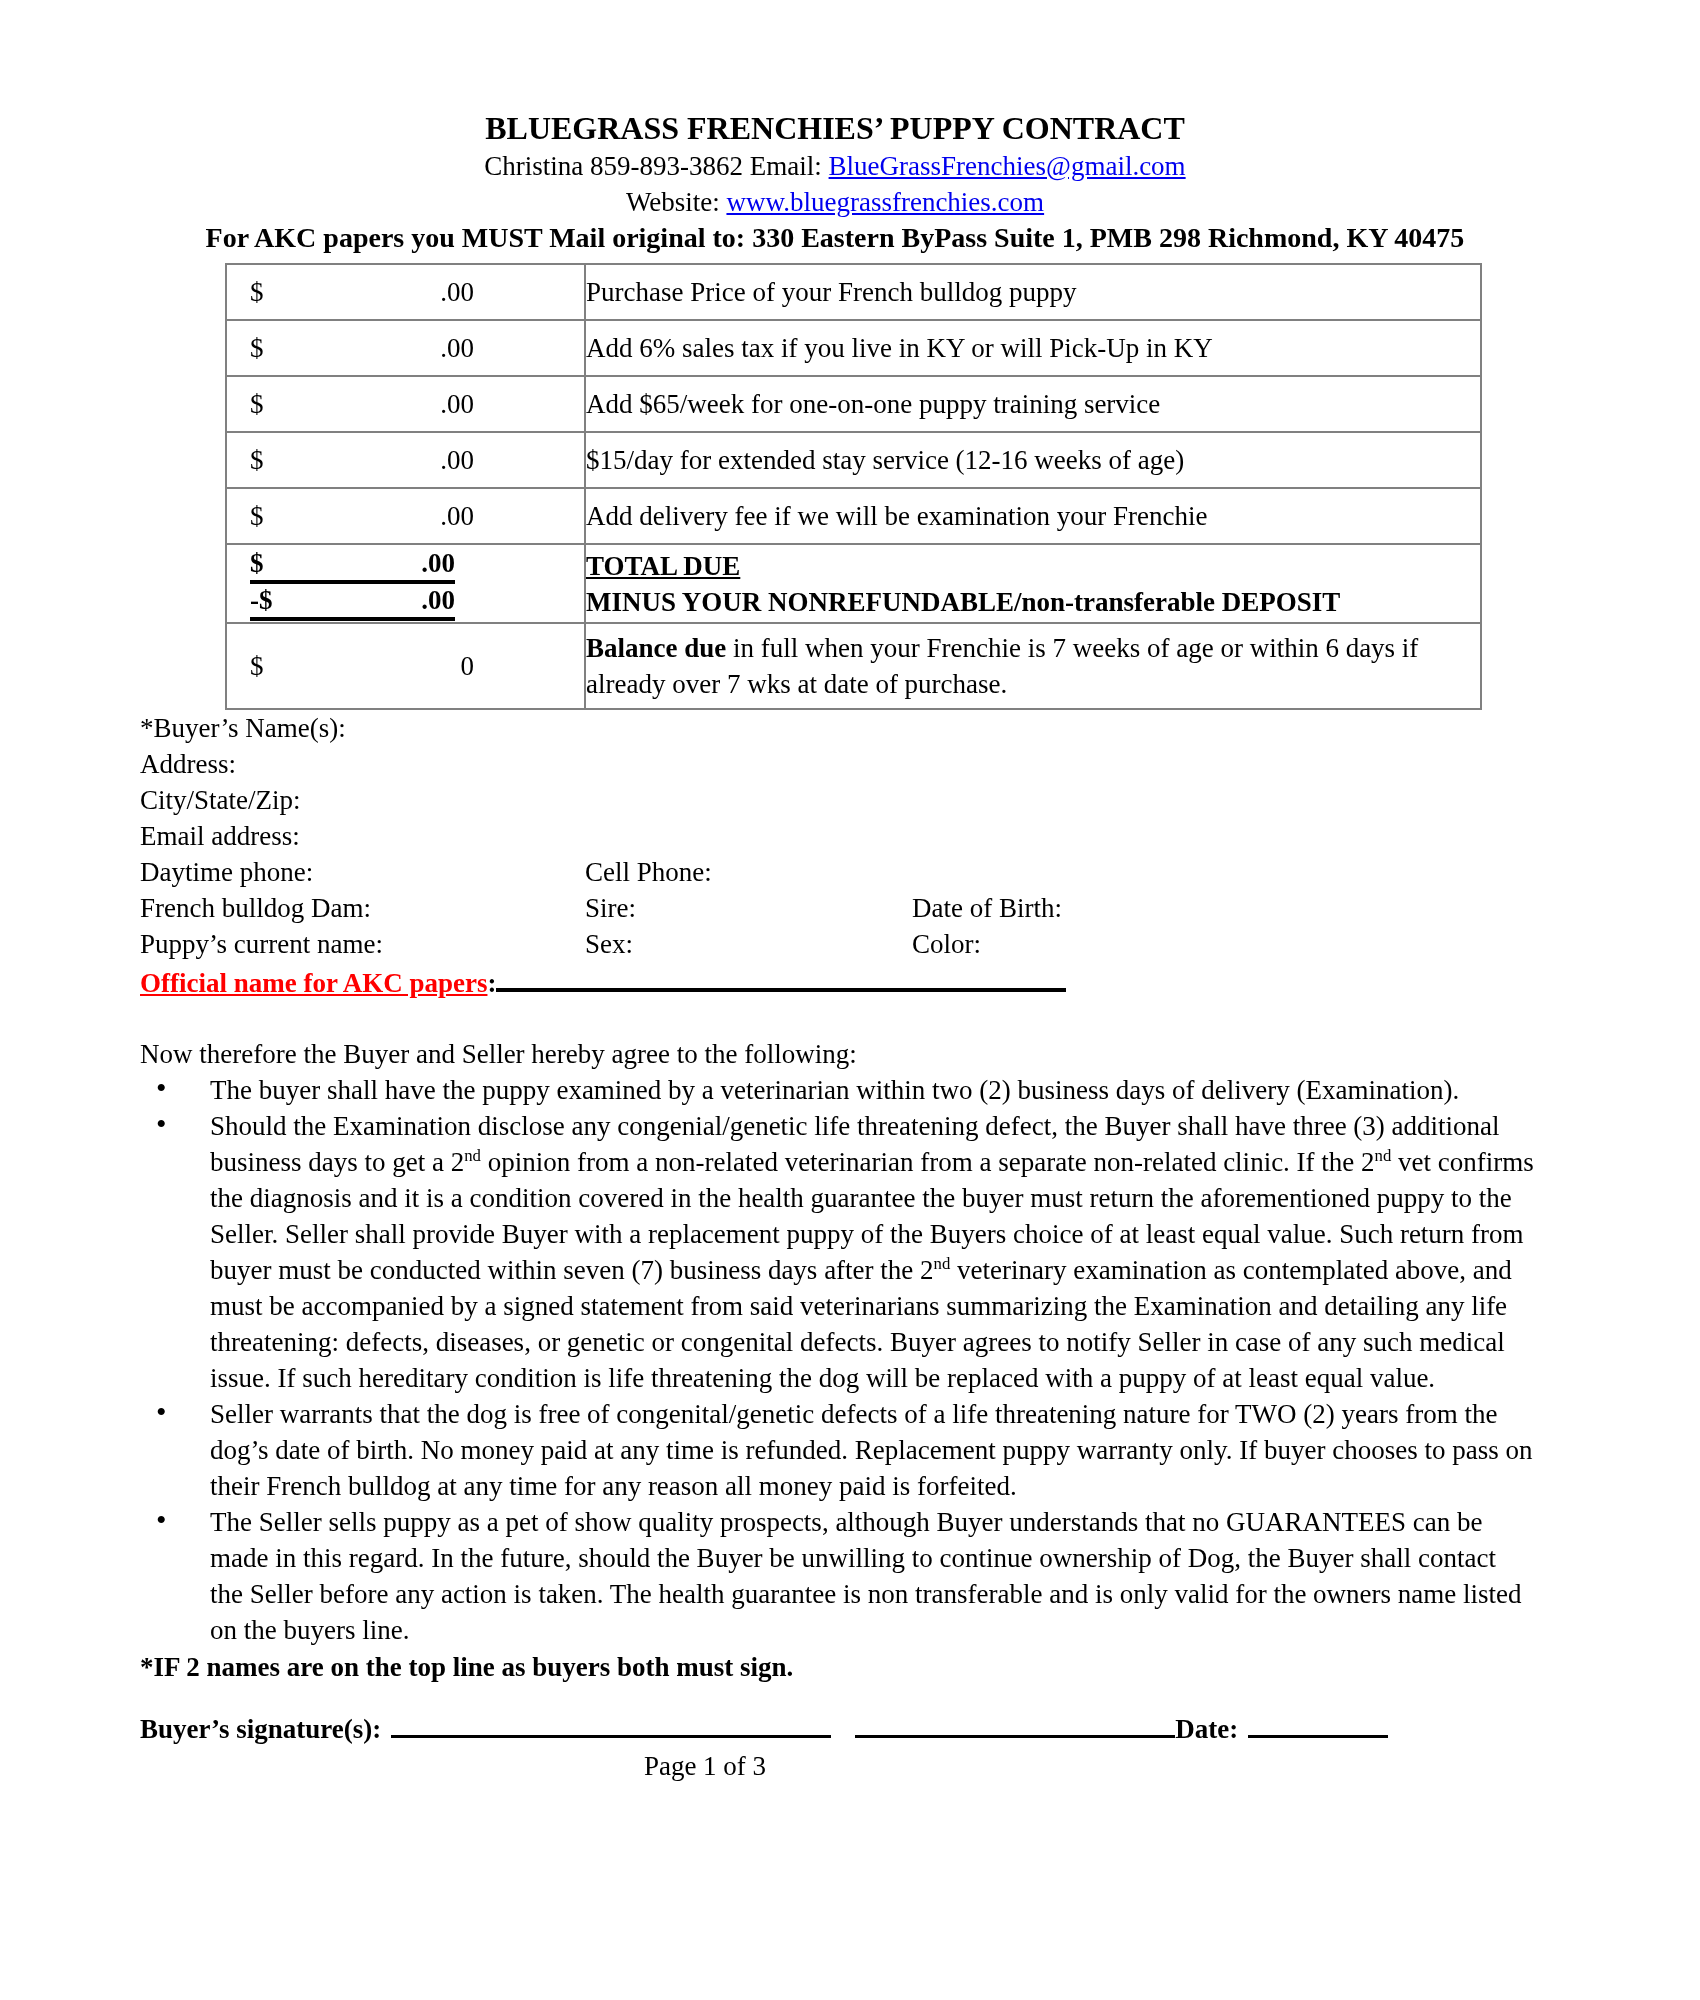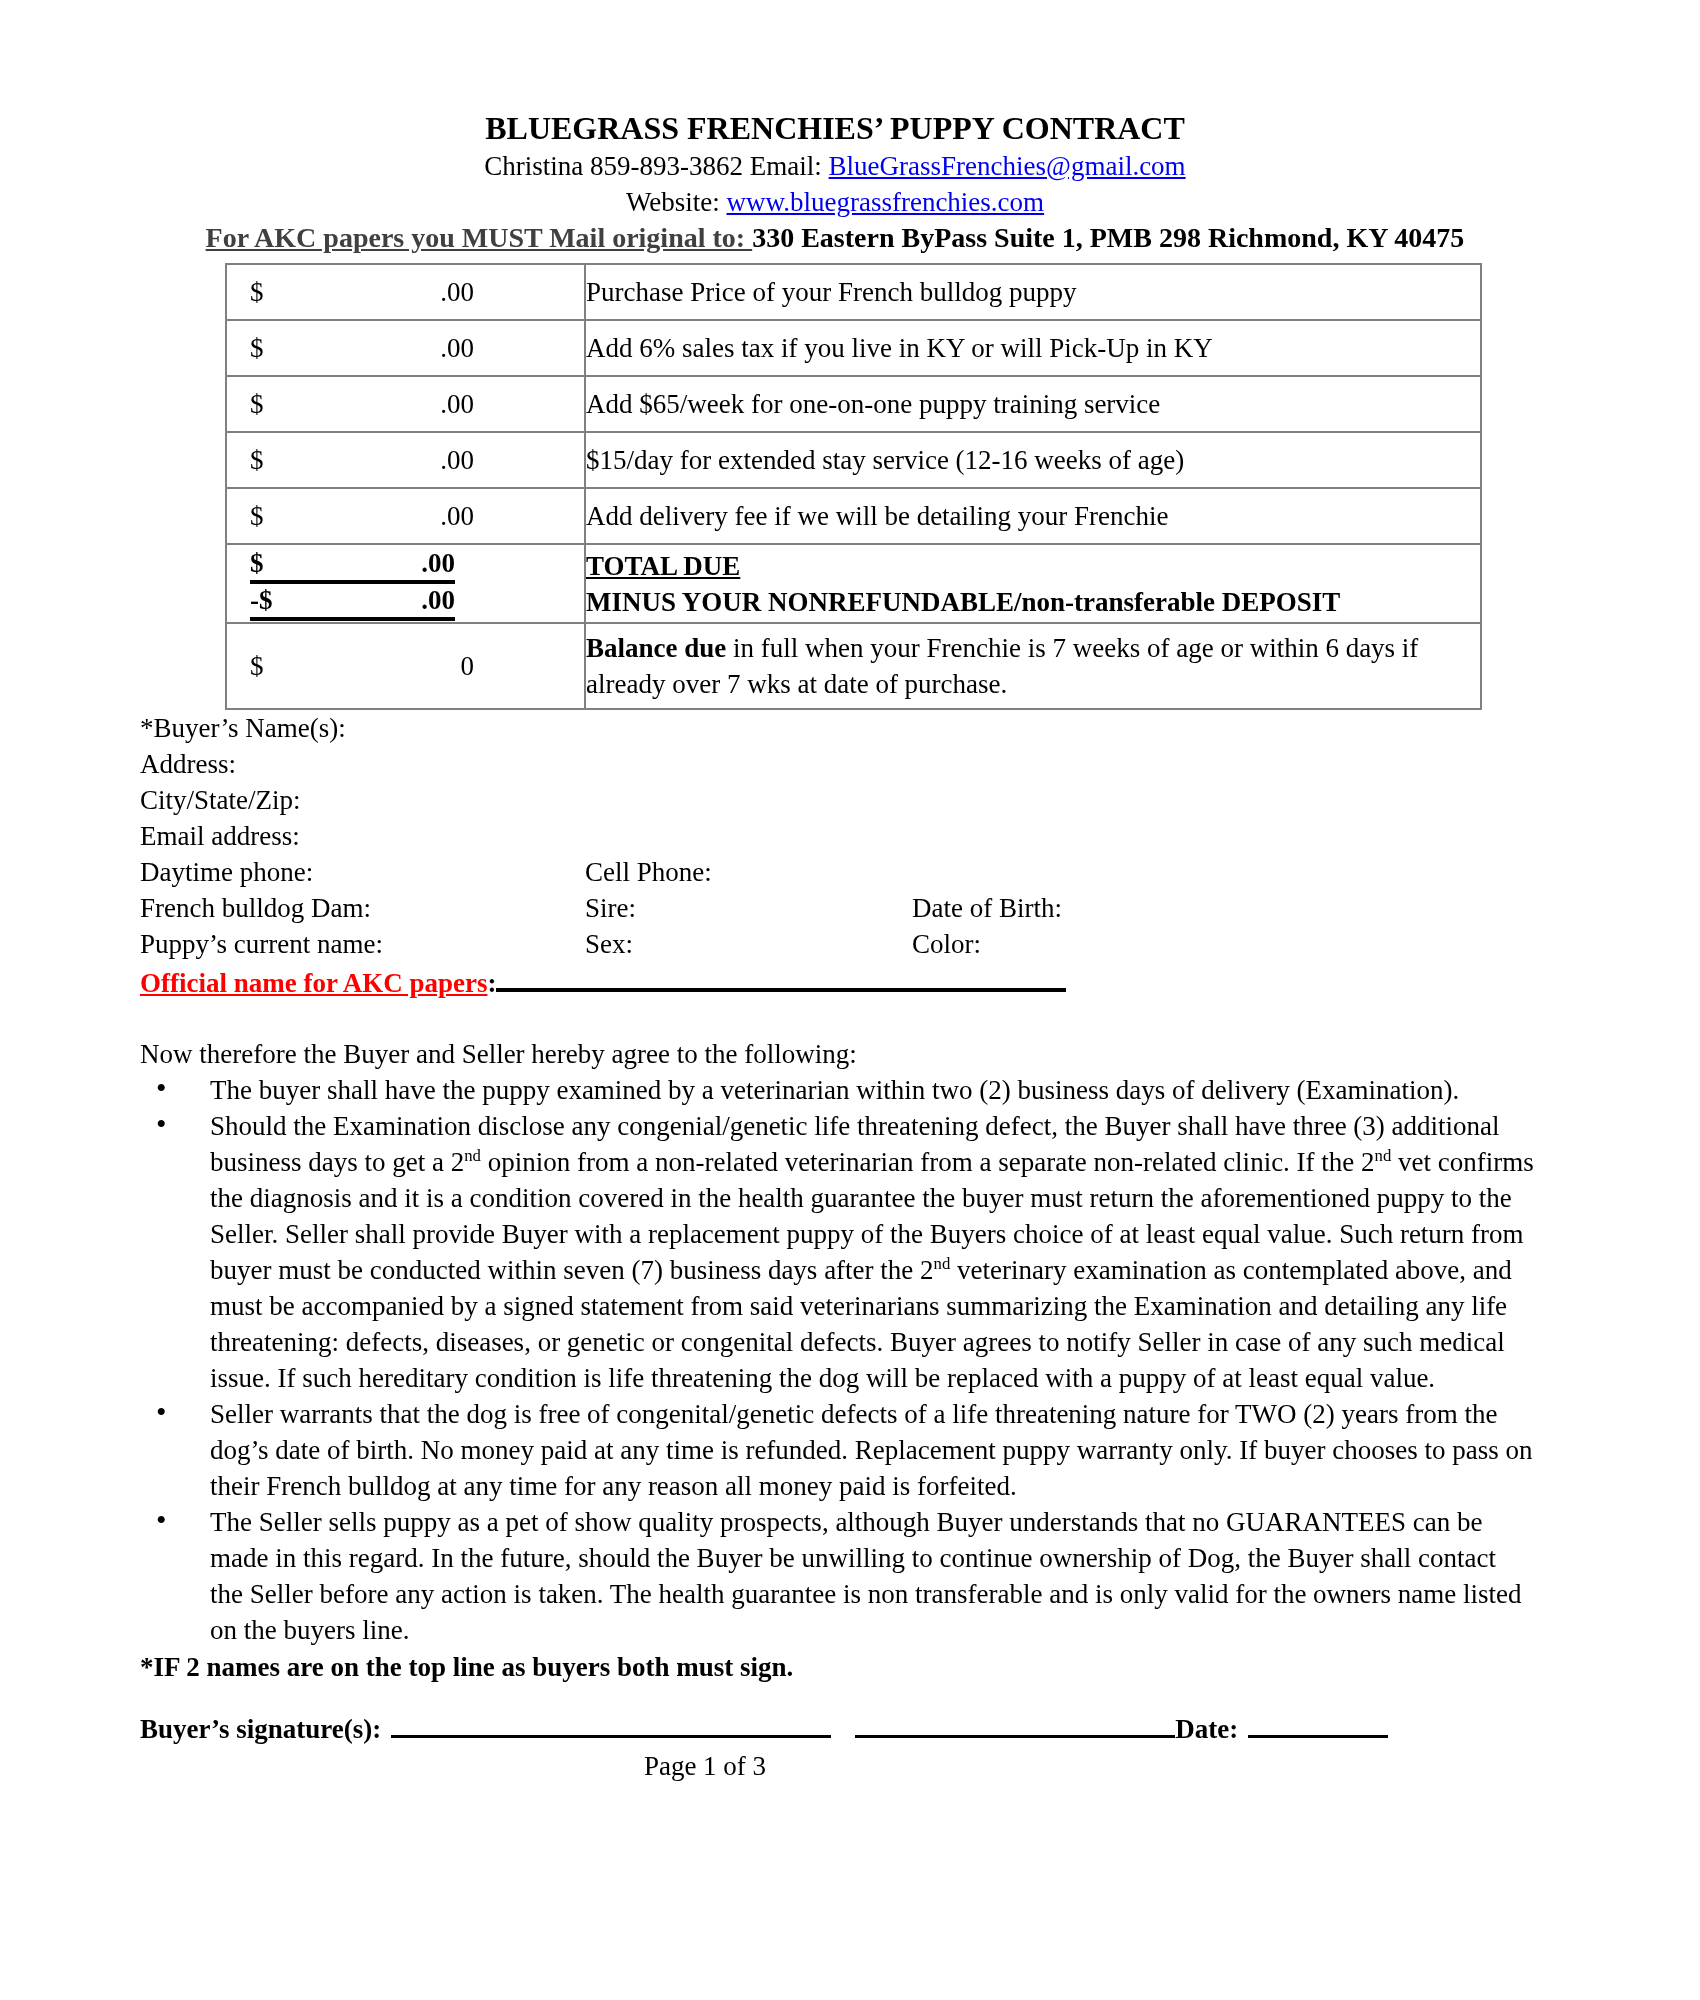--- a/index.html
+++ b/index.html
@@ -11,21 +11,21 @@
     font-size:27px; line-height:36px;
   }
   .content { padding:108px 0 0 140px; width:1644px; }
 
   
   .hdr { width:1390px; text-align:center; }
   .hdr-title { font-size:32px; font-weight:bold; line-height:40px; }
   .hdr-line { line-height:36px; }
   a.doc-link { color:#0000EE; text-decoration:underline; cursor:pointer;text-align:center; }
   .akc-line { line-height:36px; font-weight:bold; font-size:28px; }
-  .red { color:#404040;text-decoration:underline; }
+  .red { color:#000000; }
 
   
   table.price { border-collapse:collapse; margin:7px 0 0 85px; width:1255px; table-layout:fixed; }
   table.price td { border:2px solid #808080; padding:0; vertical-align:middle; }
   td.c-amt { width:359px; }
   td.c-desc { width:896px; padding:4px 14px 4px 16px; }
   tr.r { height:56px; }
   tr.r-total { height:79px; }
   tr.r-bal { height:86px; }
   .amt { display:flex; justify-content:space-between; padding:0 110px 0 23px; }
@@ -111,21 +111,21 @@
           </td>
       <td class="c-desc">$15/day for extended stay service (12-16 weeks of age)</td>
     </tr>
     <tr class="r">
       <td class="c-amt">
             <div class="amt">
               <span>$</span>
               <span>.00</span>
             </div>
           </td>
-      <td class="c-desc">Add delivery fee if we will be detailing your Frenchie</td>
+      <td class="c-desc">Add delivery fee if we will be examination your Frenchie</td>
     </tr>
     <tr class="r-total">
       <td class="c-amt">
         <div class="amt-total">
               <span>$</span>
               <span>.00</span>
             </div>
         <div class="amt-total">
               <span>-$</span>
               <span>.00</span>

